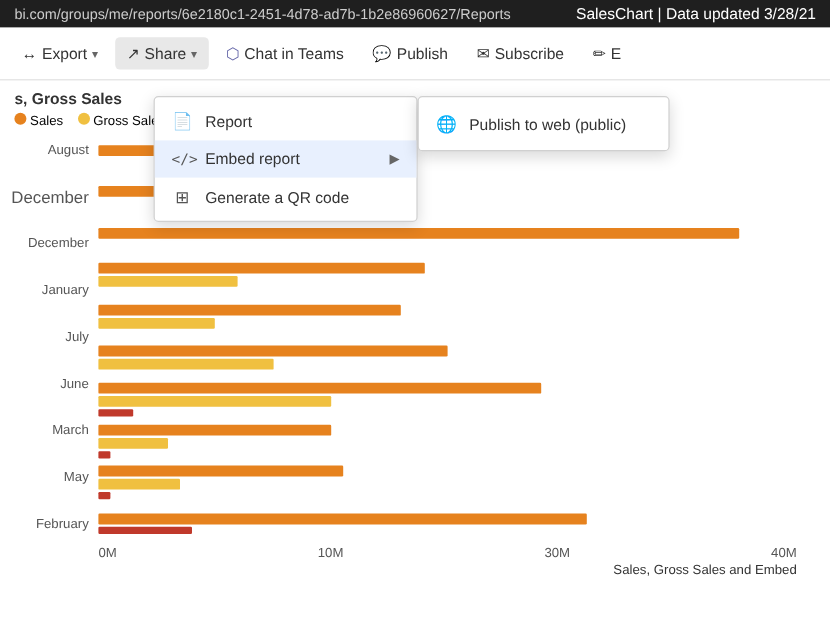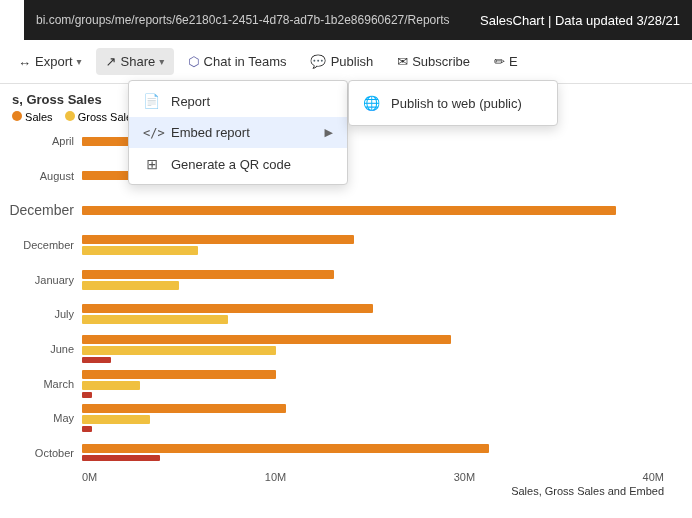--- a/index.html
+++ b/index.html
@@ -1,27 +1,26 @@
 <!DOCTYPE html>
 <html><head>
   <meta charset="utf-8">
   <style>
     * { box-sizing: border-box; margin: 0; padding: 0; }
     body { font-family: 'Segoe UI', Arial, sans-serif; font-size: 13px; background: #fff; width: 692px; height: 518px; overflow: hidden; position: relative; }
 
     
     .top-bar {
       background: #1f1f1f;
-      height: 40px;
+      height: 23px;
       display: flex;
       align-items: center;
       padding: 0 12px;
       color: #fff;
       font-size: 12px;
-      margin-left: 24px;
     }
     .top-bar .url { color: #ccc; flex: 1; }
     .top-bar .title-area { color: #fff; font-size: 13px; }
 
     
     .toolbar {
       background: #fff;
       height: 44px;
       display: flex;
       align-items: center;
@@ -222,30 +221,29 @@
     </span>
     <span>
       <span class="legend-dot" style="background:#F0C040;"></span>
       <span> Gross Sales</span>
     </span>
   </div>
 
   <div class="chart-container">
     <div class="y-axis">
 
-    <div style="font-size: 11px; color: rgb(85, 85, 85); display: flex; align-items: center; justify-content: flex-end; height: 28px;">April</div>
         <div style="font-size: 11px; color: rgb(85, 85, 85); display: flex; align-items: center; justify-content: flex-end; height: 28px;">August</div>
         <div style="font-size: 14px; color: rgb(85, 85, 85); display: flex; align-items: center; justify-content: flex-end; height: 28px;">December</div>
         <div style="font-size: 11px; color: rgb(85, 85, 85); display: flex; align-items: center; justify-content: flex-end; height: 28px;">December</div>
         <div style="font-size: 11px; color: rgb(85, 85, 85); display: flex; align-items: center; justify-content: flex-end; height: 28px;">January</div>
         <div style="font-size: 11px; color: rgb(85, 85, 85); display: flex; align-items: center; justify-content: flex-end; height: 28px;">July</div>
         <div style="font-size: 11px; color: rgb(85, 85, 85); display: flex; align-items: center; justify-content: flex-end; height: 28px;">June</div>
         <div style="font-size: 11px; color: rgb(85, 85, 85); display: flex; align-items: center; justify-content: flex-end; height: 28px;">March</div>
         <div style="font-size: 11px; color: rgb(85, 85, 85); display: flex; align-items: center; justify-content: flex-end; height: 28px;">May</div>
-        <div style="font-size: 11px; color: rgb(85, 85, 85); display: flex; align-items: center; justify-content: flex-end; height: 28px;">October</div>
+        <div style="font-size: 11px; color: rgb(85, 85, 85); display: flex; align-items: center; justify-content: flex-end; height: 28px;">February</div>
       </div>
     <div class="bars-area">
 
     <div class="bar-row" style="height: 28px;">
           <div style="display: flex; flex-direction: column; gap: 2px; justify-content: center; flex: 1 1 0%;">
             <div class="bar sales" style="width: 25%; height: 9px;"></div>
           </div>
         </div>
         <div class="bar-row" style="height: 28px;">
           <div style="display: flex; flex-direction: column; gap: 2px; justify-content: center; flex: 1 1 0%;">

